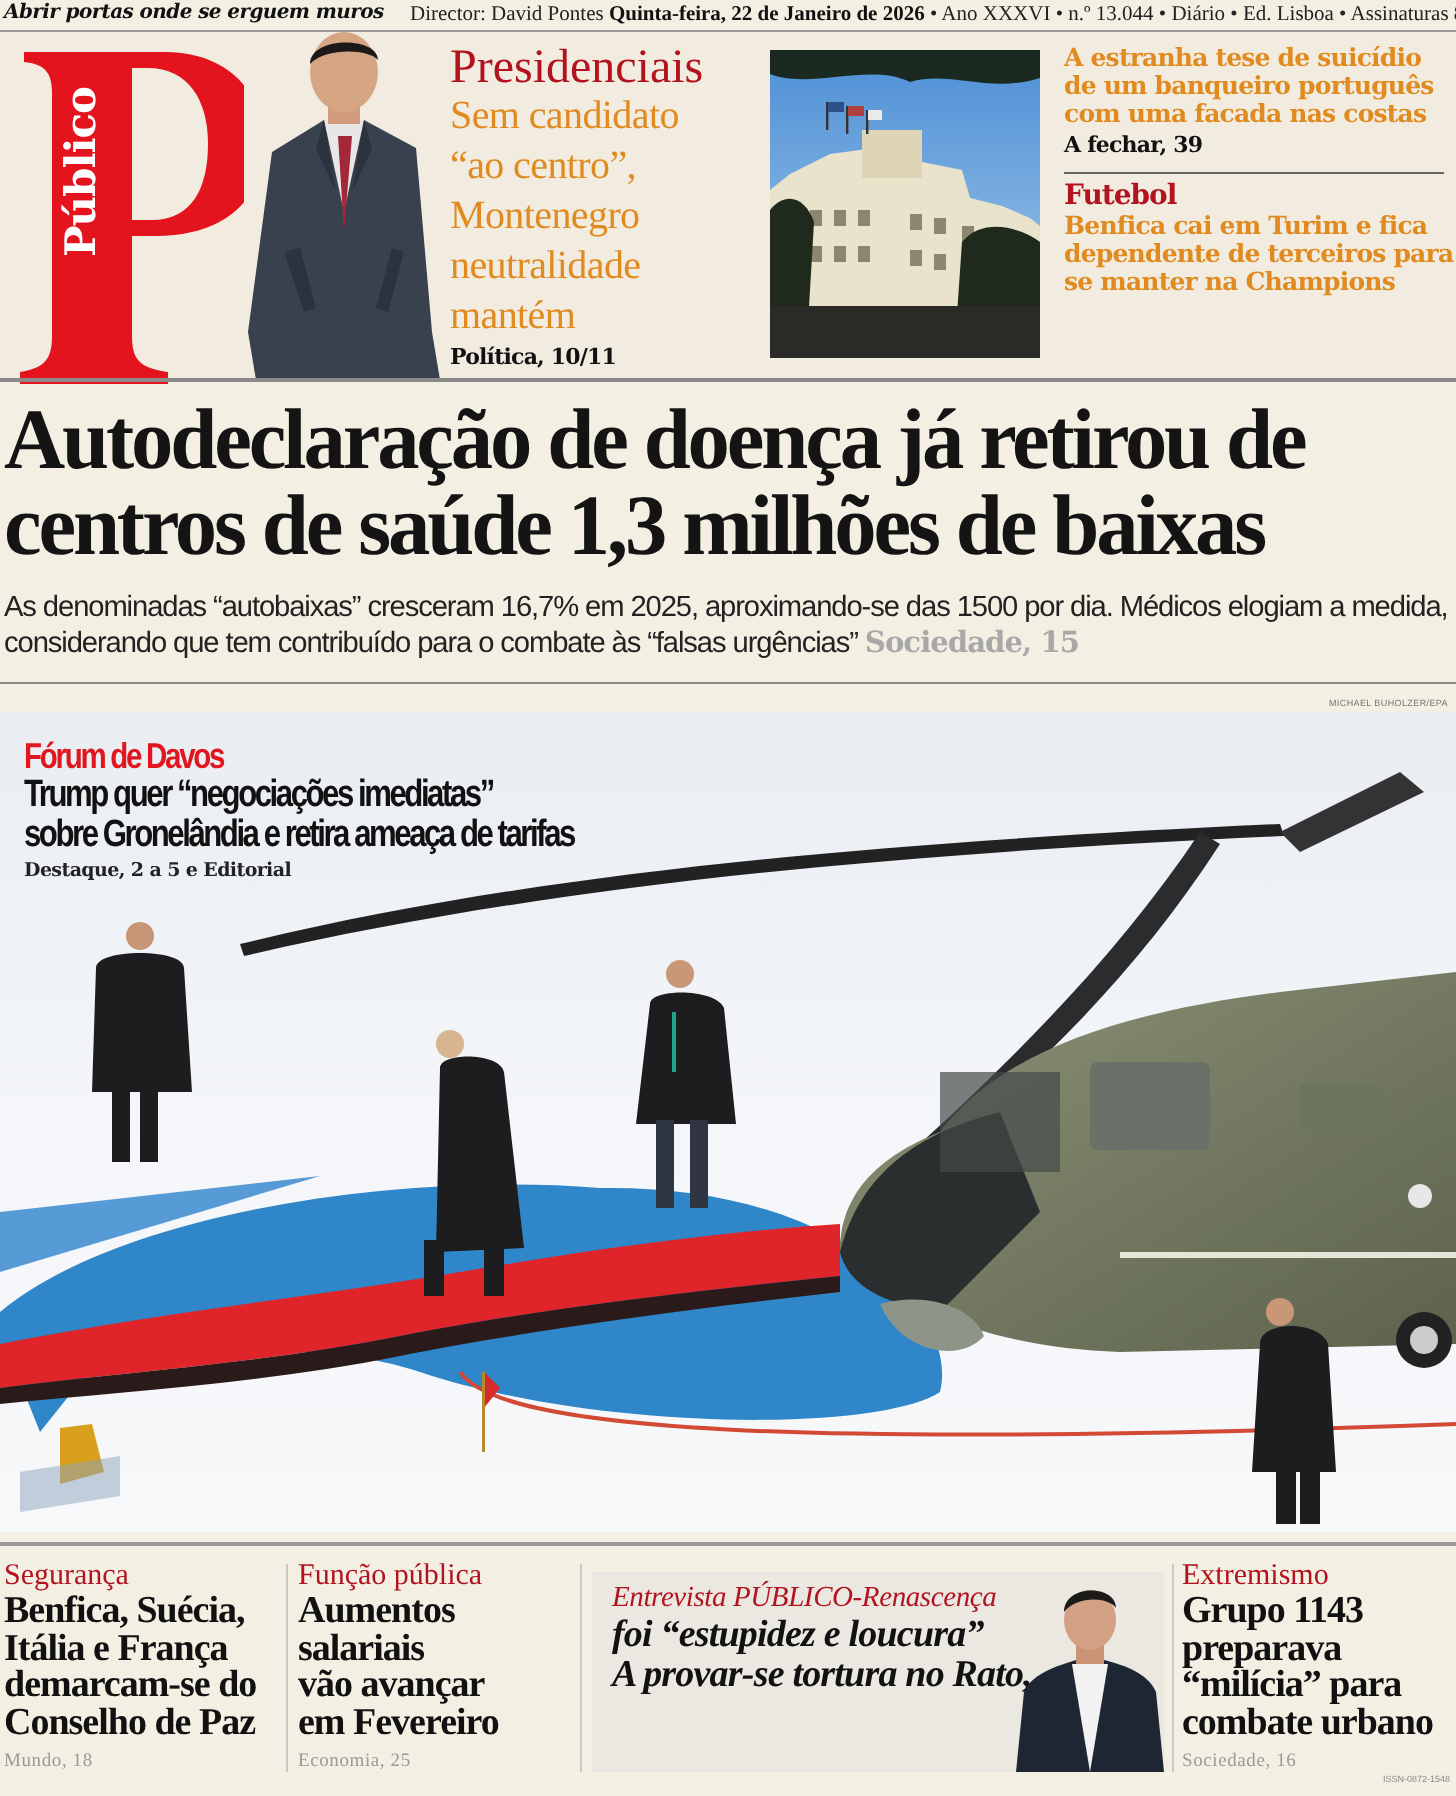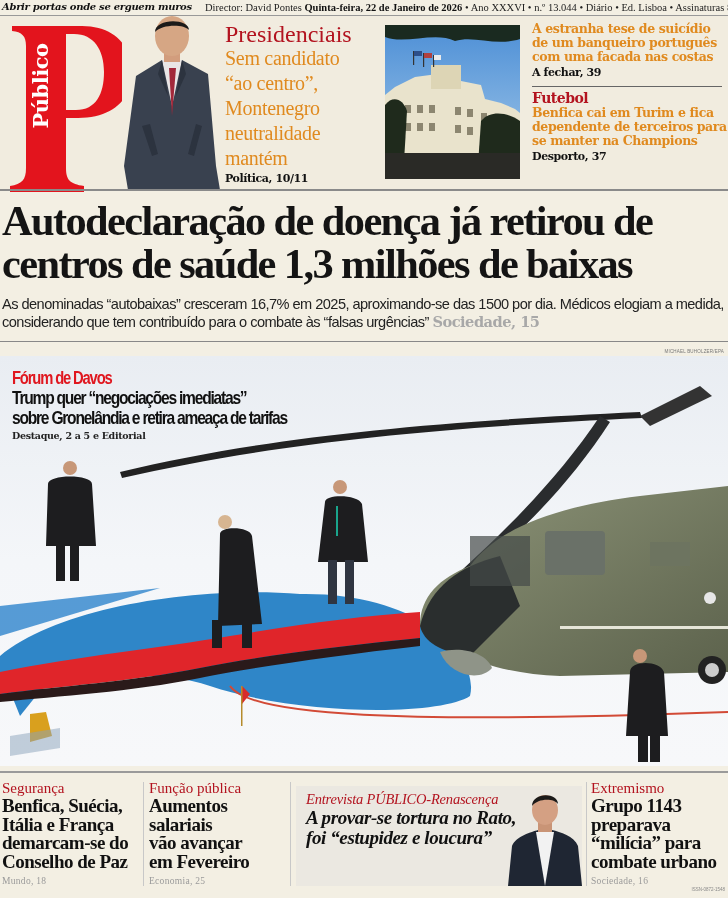--- a/index.html
+++ b/index.html
@@ -156,21 +156,20 @@
 
   <div class="side-col">
     <div>
       <div class="title">A estranha tese de suicídio de um banqueiro português com uma facada nas costas</div>
       <div class="ref">A fechar, 39</div>
     </div>
     <div class="sep"></div>
     <div>
       <div class="kicker">Futebol</div>
       <div class="title">Benfica cai em Turim e fica dependente de terceiros para se manter na Champions</div>
-      <div class="ref">Desporto, 37</div>
     </div>
   </div>
 </div>
 <div class="mast-bottom"></div>
 
 <div class="headline">
   <div>Autodeclaração de doença já retirou de</div>
   <div>centros de saúde 1,3 milhões de baixas</div>
 </div>
 <div class="standfirst">
@@ -277,22 +276,22 @@
     <div>vão avançar</div>
     <div>em Fevereiro</div>
   </div>
   <div class="ref">Economia, 25</div>
 </div>
 <div class="vsep" style="left:290px;"></div>
 
 <div class="interview">
   <div class="kicker">Entrevista PÚBLICO-Renascença</div>
   <div class="title">
+    <div>foi “estupidez e loucura”</div>
     <div>A provar-se tortura no Rato,</div>
-    <div>foi “estupidez e loucura”</div>
   </div>
   <svg class="man" viewBox="0 0 74 94">
     <path d="M4 54 C8 44 24 40 30 38 L44 38 C52 40 66 44 70 54 L74 94 H0 Z" fill="#1f2633"></path>
     <path d="M28 40 L37 94 L46 40 Z" fill="#f2f2f2"></path>
     <rect x="30" y="28" width="14" height="12" fill="#c99476"></rect>
     <ellipse cx="37" cy="18" rx="13" ry="15" fill="#d4a083"></ellipse>
     <path d="M24 14 C24 0 50 0 50 12 C46 6 30 6 24 14 Z" fill="#1c1a19"></path>
   </svg>
 </div>
 <div class="vsep" style="left:586px;"></div>

